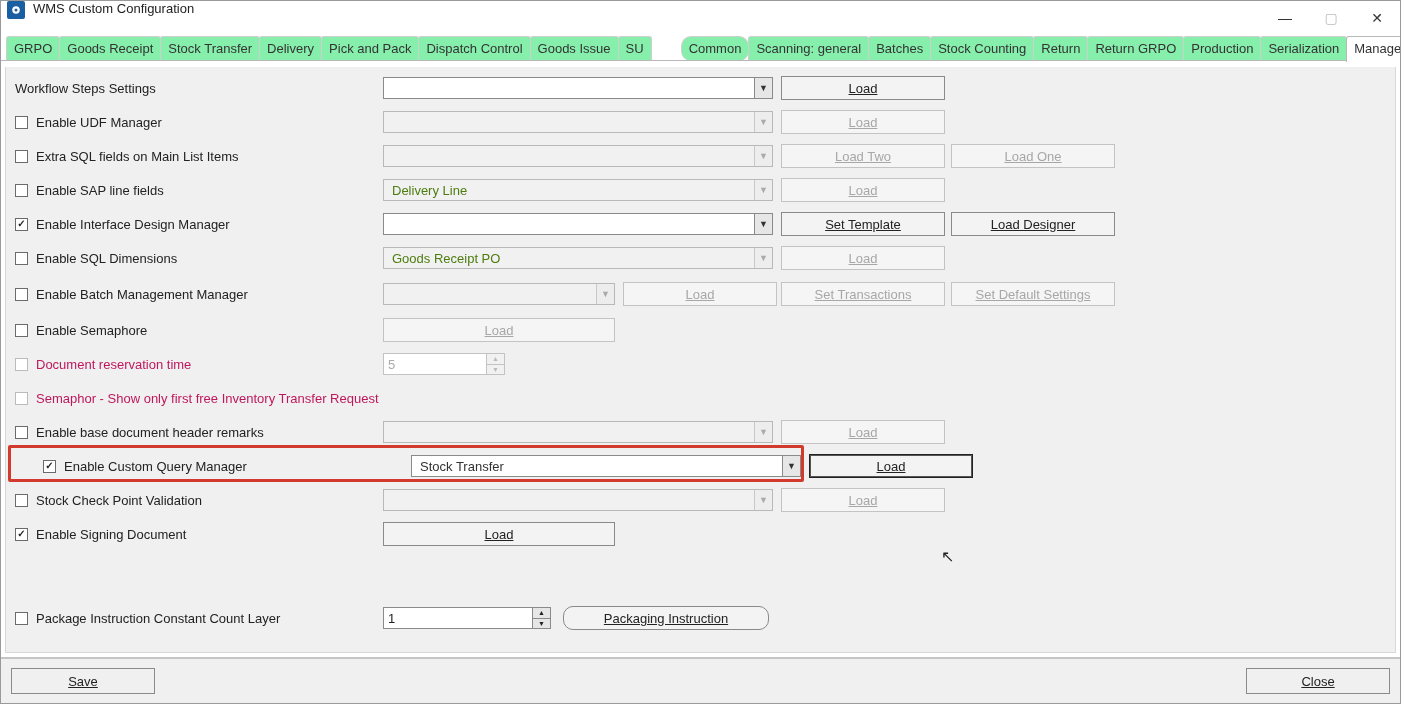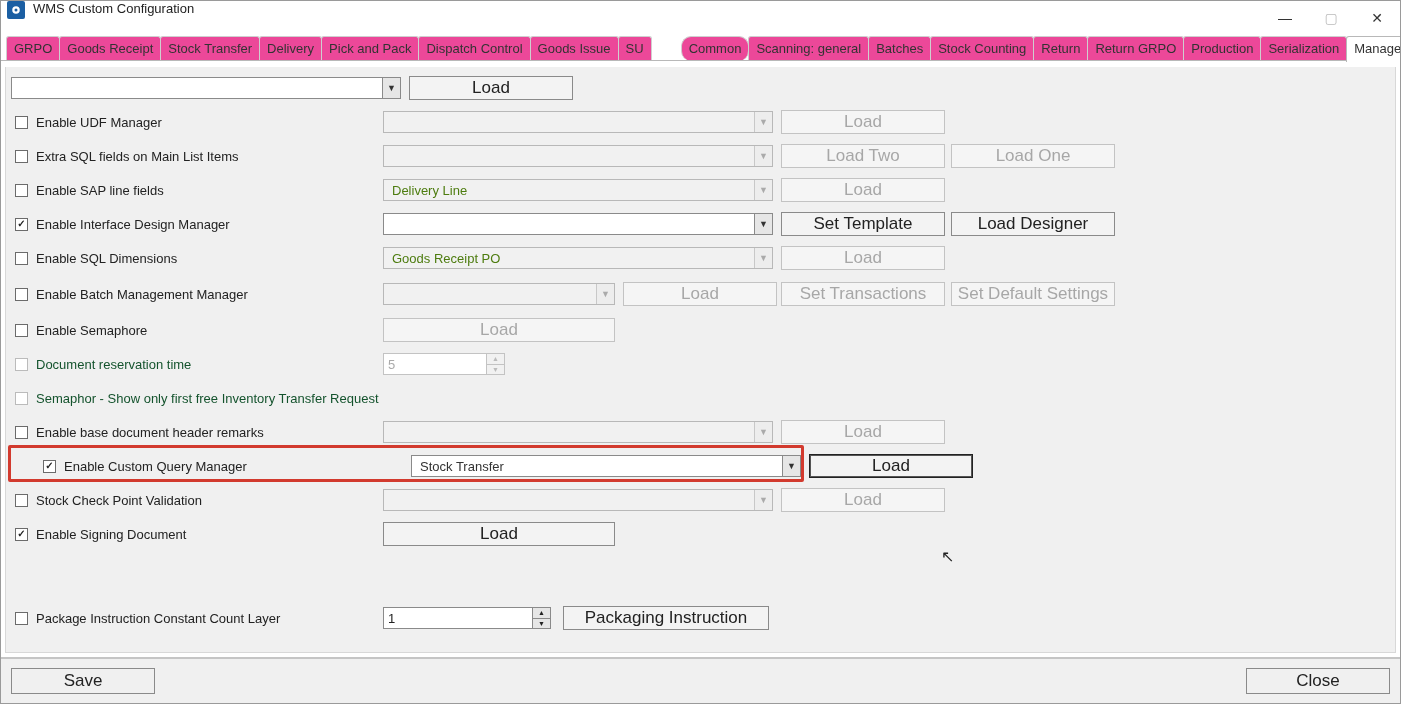--- a/index.html
+++ b/index.html
@@ -53,21 +53,21 @@
     position:absolute;
     left:0;right:0;bottom:0;
     border-bottom:1px solid #b8b8b8;
   }
   .tab {
     padding: 4px 7px 5px 7px;
     border: 1px solid #cfcfcf;
     border-bottom: none;
     border-top-left-radius: 3px;
     border-top-right-radius: 3px;
-    background:#ec4899;
+    background:#86efac;
     margin-right:-1px;
     font-size:13px;
     color:#333;
     position:relative;
     white-space:nowrap;
   }
   .tab.active {
     background:#fff;
     border-color:#b8b8b8;
     z-index:2;
@@ -98,21 +98,21 @@
     align-items:center;justify-content:center;
     font-size:10px;line-height:1;
   }
   .chk.checked::after{
     content:"✓";
     color:#222;
     font-weight:bold;
   }
   .chk.disabled { border-color:#bbb; }
   .lbl { font-size:13px; }
-  .lbl.disabled { color:#14532d; }
+  .lbl.disabled { color:#be185d; }
   select, .fake-select, .fake-spinner, input[type=text] {
     width:100%;
     height:22px;
     border:1px solid #8a8a8a;
     background:#fff;
     font-family:inherit;
     font-size:13px;
     padding: 0 4px;
   }
   .fake-select {
@@ -145,25 +145,26 @@
   }
   .fake-spinner .spin div:first-child{border-bottom:1px solid #8a8a8a;}
   .fake-spinner.disabled{border-color:#c3c3c3;color:#aaa;}
   .fake-spinner.disabled .spin{border-color:#c3c3c3;}
   .fake-spinner.disabled .spin div{background:#f1f1f1;color:#bbb;border-color:#c3c3c3;}
   .btn {
     width: 164px; height: 24px;
     border: 1px solid #8a8a8a;
     background:#f3f3f3;
     display:inline-flex;align-items:center;justify-content:center;
-    font-size:17px;color:#222;
+    font-size:13px;color:#222;
     padding:0;
+    text-decoration:underline;
   }
   .btn.wide { width: 238px; }
-  .btn.wide2{ width: 206px; }
+  .btn.wide2{ width: 206px; border-radius: 10px; }
   .btn.focus { border:1px solid #222; box-shadow: inset 0 0 0 1px #555; }
   .btn.disabled{
     color:#a7a7a7;
     border-color:#c3c3c3;
     background:#f5f5f5;
   }
   .highlight-row{
     border:3px solid #d23a2e;
     border-radius:2px;
     margin: -3px 0 0 -3px;
@@ -234,20 +235,23 @@
   <div class="tab">Return</div>
   <div class="tab">Return GRPO</div>
   <div class="tab">Production</div>
   <div class="tab">Serialization</div>
   <div class="tab active">Manager</div>
 </div>
 
 <div class="content">
 
   <div class="row">
+    <div class="col-label">
+      <span class="lbl" style="margin-left:0;">Workflow Steps Settings</span>
+    </div>
     <div class="col-select">
       <div class="fake-select">
         <span class="txt"></span>
           <span class="arrow">▼</span>
       </div>
     </div>
     <div class="col-btn">
       <div class="btn">Load</div>
     </div>
   </div>

